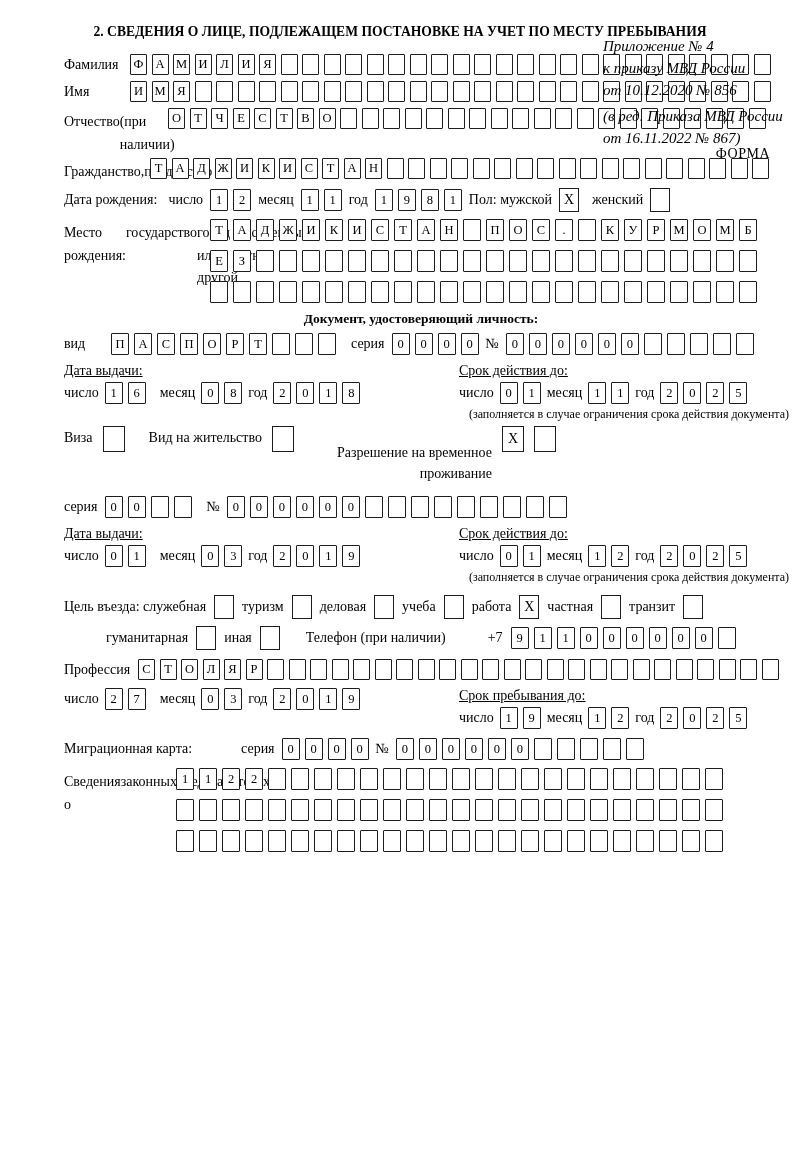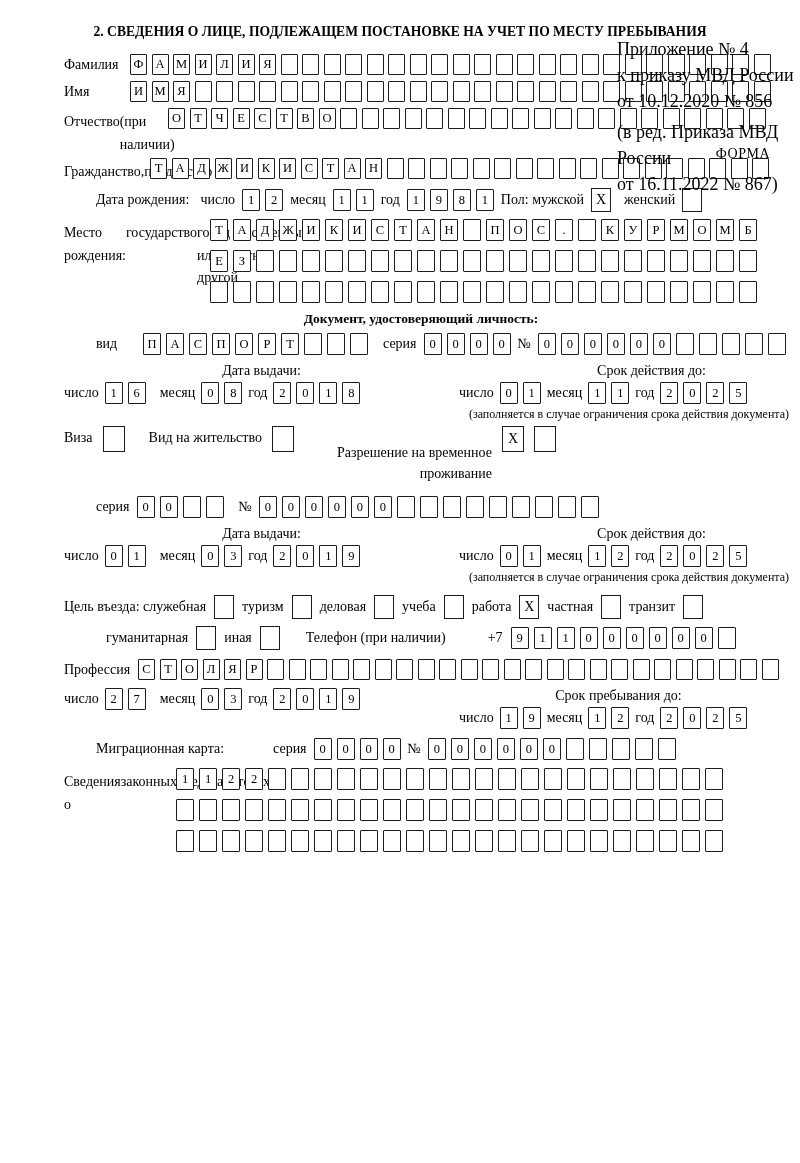--- a/index.html
+++ b/index.html
@@ -1,43 +1,43 @@
 <!DOCTYPE html>
 <html><head>
 <meta charset="utf-8">
 <style>
   html,body{margin:0;padding:0;background:#fff;}
   .page{position:relative;width:800px;height:1163px;background:#fff;color:#000;
         font-family:"Liberation Serif","DejaVu Serif",serif;font-size:14px;overflow:hidden;}
-  .top-note{position:absolute;left:617px;top:36px;font-size:18px;line-height:1.45;width:180px;}
+  .top-note{position:absolute;left:603px;top:36px;font-size:15px;line-height:1.45;width:180px;font-style:italic;}
   .top-note .blk2{margin-top:5px;}
   .forma{position:absolute;right:30px;top:146px;font-weight:normal;font-size:14px;letter-spacing:.5px;}
   .title{padding-top:180px;text-align:center;font-weight:bold;font-size:15px;line-height:1.55;}
   .blank-line{display:inline-block;width:55px;border-bottom:2px solid #3a3a3a;margin-left:12px;}
   .sec-head{margin-top:24px;text-align:center;font-weight:bold;font-size:13.6px;}
   .content{margin:14px 22px 0 64px;}
   .frow{display:flex;align-items:flex-start;margin-top:6px;}
   .flabel{flex:0 0 auto;padding-top:3px;}
   .w66{width:66px;} .w104{width:104px;} .w86{width:86px;} .w146{width:146px;} .w112{width:112px;}
   .lblcol{display:flex;flex-direction:row;line-height:1.62;}
   .cells{display:inline-flex;gap:4.5px;flex-wrap:nowrap;}
   .cells.lg{gap:5px;}
   .cell{box-sizing:border-box;width:17px;height:21px;border:1.6px solid #1d1d1d;border-radius:1px;
         display:inline-flex;align-items:center;justify-content:center;font-size:12.5px;background:#fff;}
   .cells.lg .cell{width:18px;height:22px;}
   .checkbox{box-sizing:border-box;width:22px;height:26px;border:1.7px solid #1d1d1d;display:inline-flex;
         align-items:center;justify-content:center;font-size:14px;flex:0 0 auto;background:#fff;}
-  .inline{display:flex;align-items:center;gap:7px;flex-wrap:nowrap;margin-left:32px;}
+  .inline{display:flex;align-items:center;gap:7px;flex-wrap:nowrap;}
   .bcells{margin-bottom:9px;}
   .center-head{text-align:center;font-weight:bold;margin-top:8px;font-size:13.5px;}
   .dgrow{display:flex;margin-top:8px;}
   .dg{display:flex;flex-direction:column;}
   .dg-left{width:395px;flex:0 0 auto;}
   .dg-right{flex:1;}
-  .dgt{text-align:center;margin-bottom:3px;}
+  .dgt{text-align:left;margin-bottom:3px;text-decoration:underline;}
   .dgl{display:flex;align-items:center;gap:6px;}
   .note{font-size:12px;text-align:center;margin-top:3px;}
   .dg-right .note{width:430px;margin-left:-45px;}
   .intro{margin-top:10px;line-height:1.8;}
   .optrow{display:flex;align-items:flex-start;gap:10px;margin-top:4px;}
   .optlabel{padding-top:4px;}
   .optwrap{text-align:right;line-height:1.5;padding-top:4px;margin-top:12px;}
   .wo170{width:178px;} .wo195{width:186px;}
   .prow{display:flex;align-items:center;gap:8px;margin-top:10px;flex-wrap:nowrap;}
   .prow2{margin-left:42px;margin-top:7px;}

